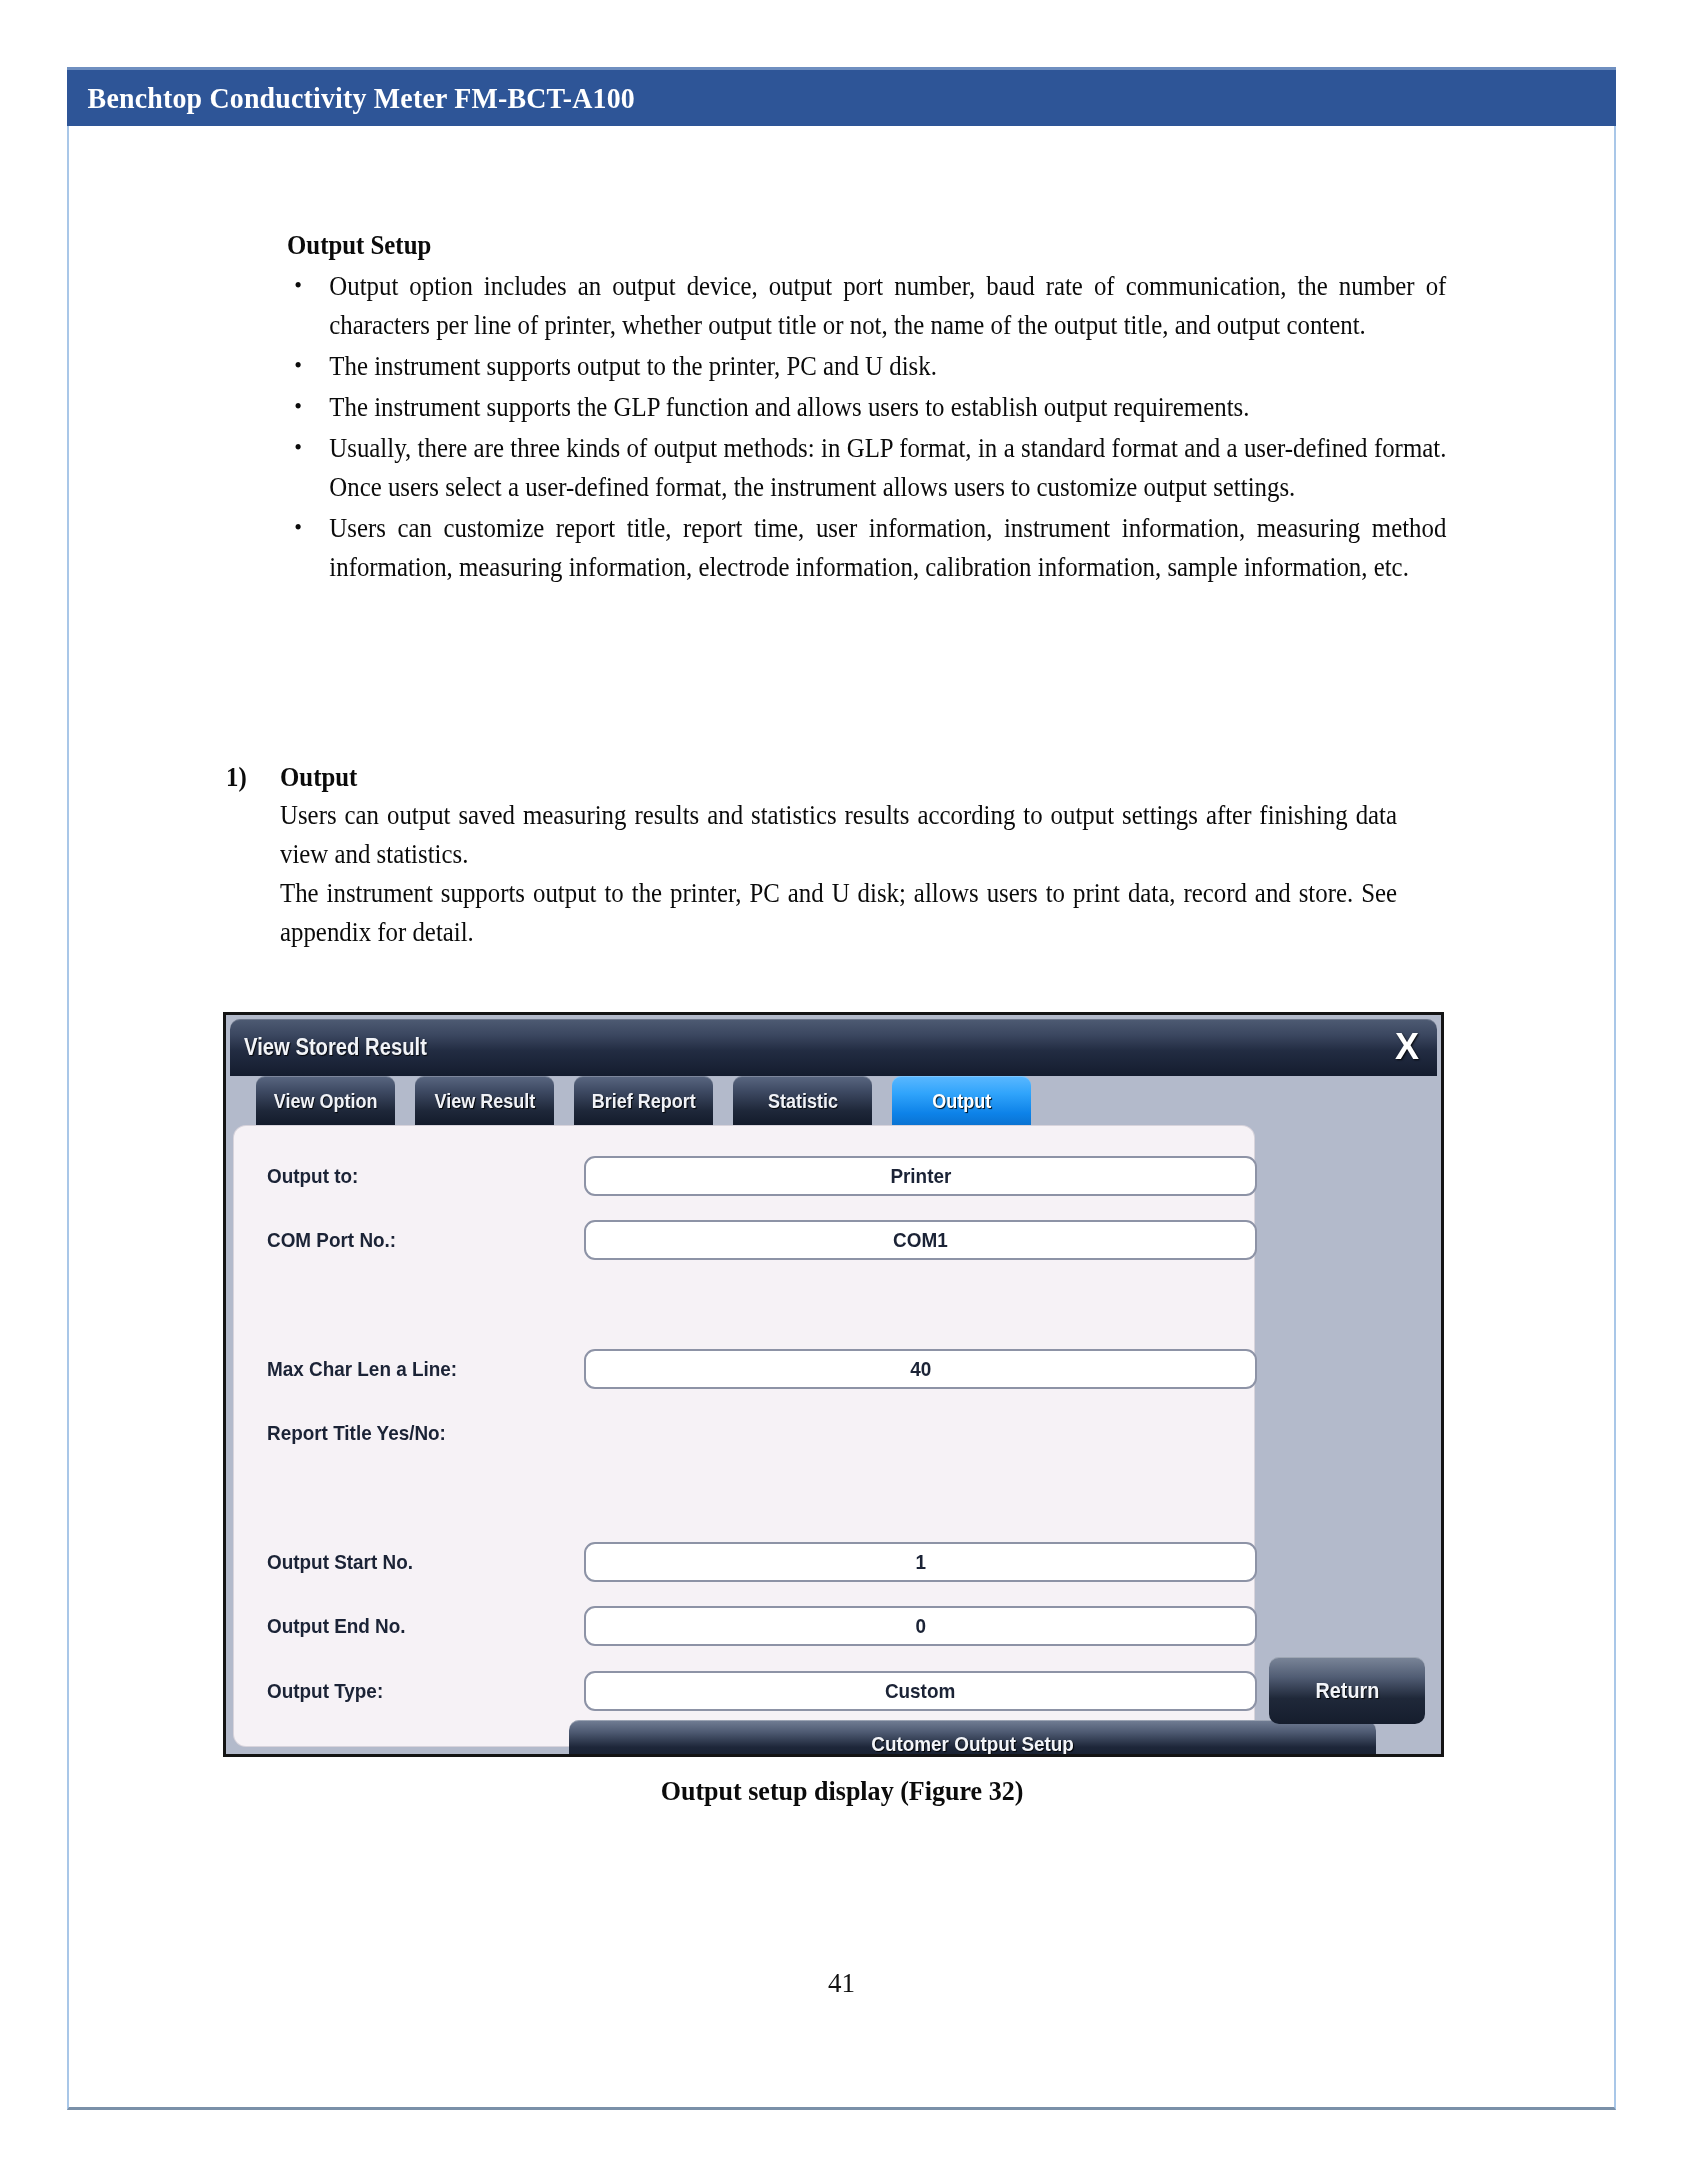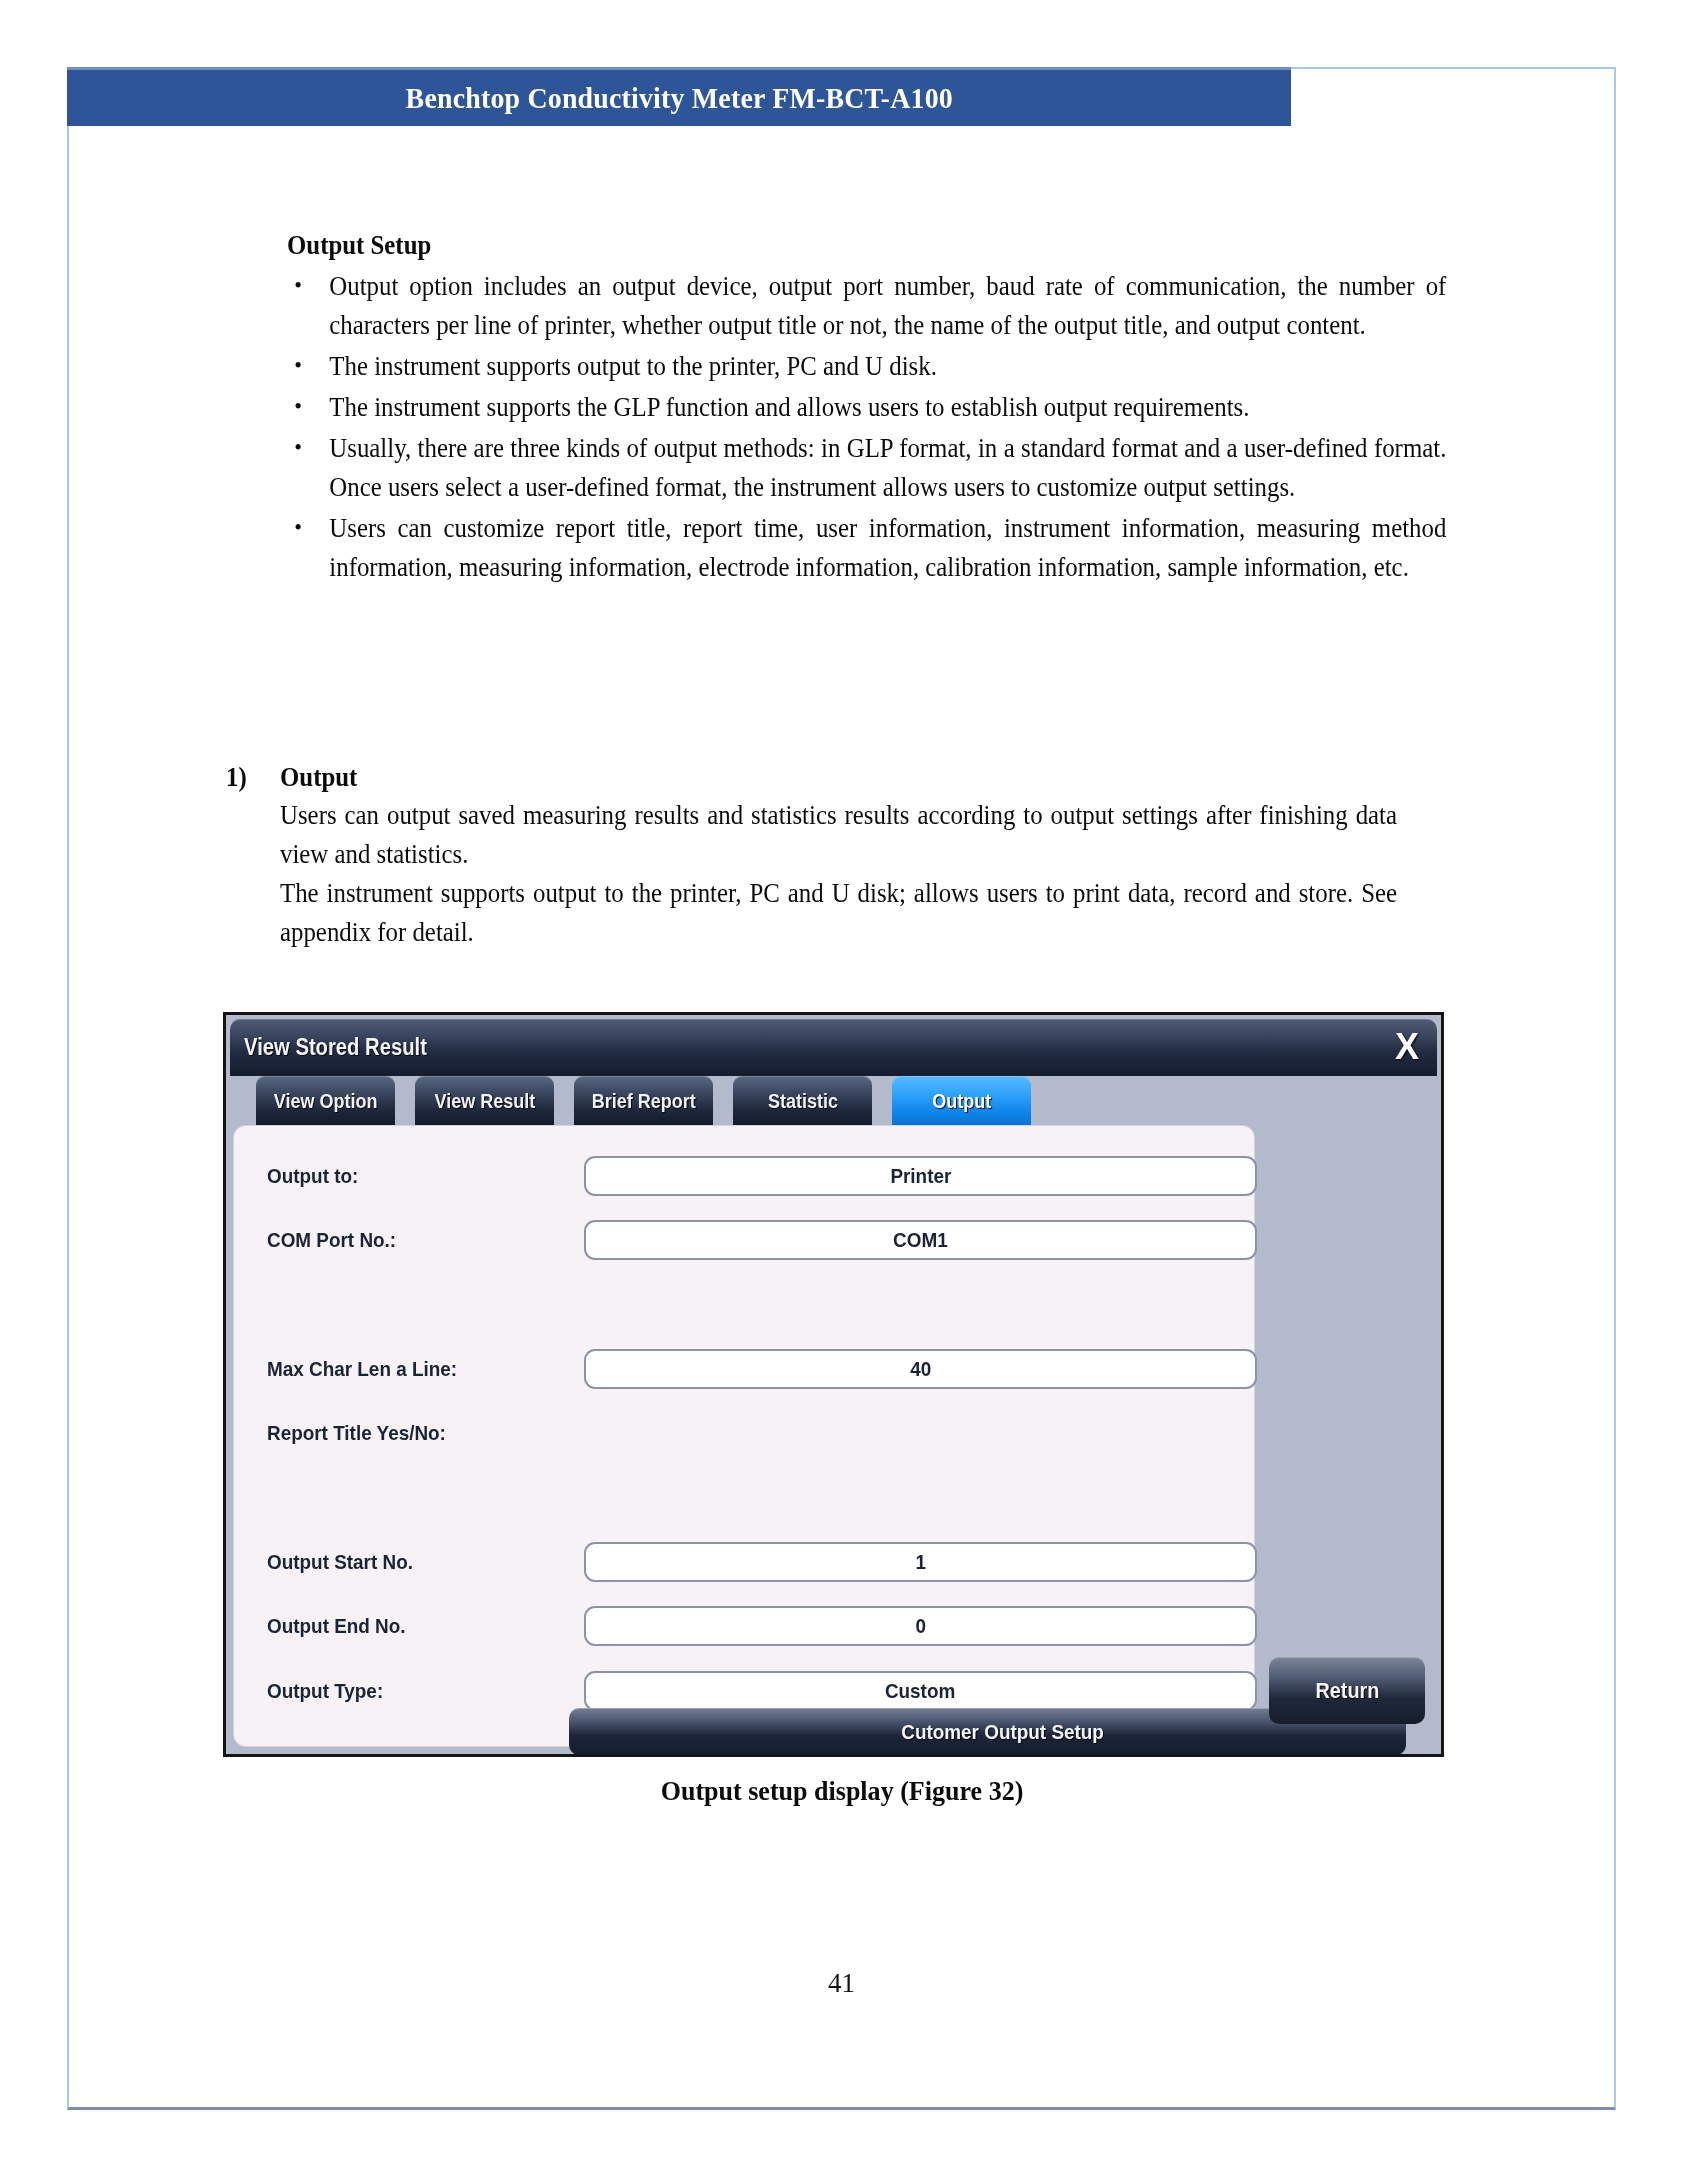--- a/index.html
+++ b/index.html
@@ -26,28 +26,27 @@
     border-bottom: 3px solid #7a90a8;
     box-sizing: border-box;
     background: #ffffff;
   }
 
   
   #header-banner {
     position: absolute;
     left: 67px;
     top: 67px;
-    width: 1224px;
+    width: 1549px;
     height: 59px;
     background: #2e5597;
     border-top: 3px solid #6f8fc0;
     box-sizing: border-box;
     display: flex;
     align-items: center;
-    justify-content: center;
   }
   #header-title {
     color: #ffffff;
     font-family: "Liberation Serif", serif;
     font-weight: bold;
     font-size: 30px;
     letter-spacing: 0.2px;
     transform: scaleX(0.93);
     white-space: nowrap;
   }
@@ -279,31 +278,30 @@
     color: #1b2336;
     transform: scaleX(0.9);
     display: inline-block;
     white-space: nowrap;
   }
 
   
   #btn-customer-setup {
     position: absolute;
     left: 335px;
-    top: 582px;
+    top: 594px;
     width: 807px;
     height: 47px;
     border-radius: 10px;
     background: linear-gradient(to bottom, #727e95 0%, #4e5a72 26%, #1d2639 58%, #141c2c 100%);
     display: flex;
     align-items: center;
     justify-content: center;
     box-shadow: inset 0 1px 0 rgba(255,255,255,0.3);
     cursor: pointer;
-    padding-left: 30px;
   }
   #btn-customer-setup span {
     color: #f3f5f9;
     font-size: 21px;
     font-weight: bold;
     text-shadow: 1px 1px 1px rgba(0,0,0,0.9);
     transform: scaleX(0.9);
     display: inline-block;
     white-space: nowrap;
   }

